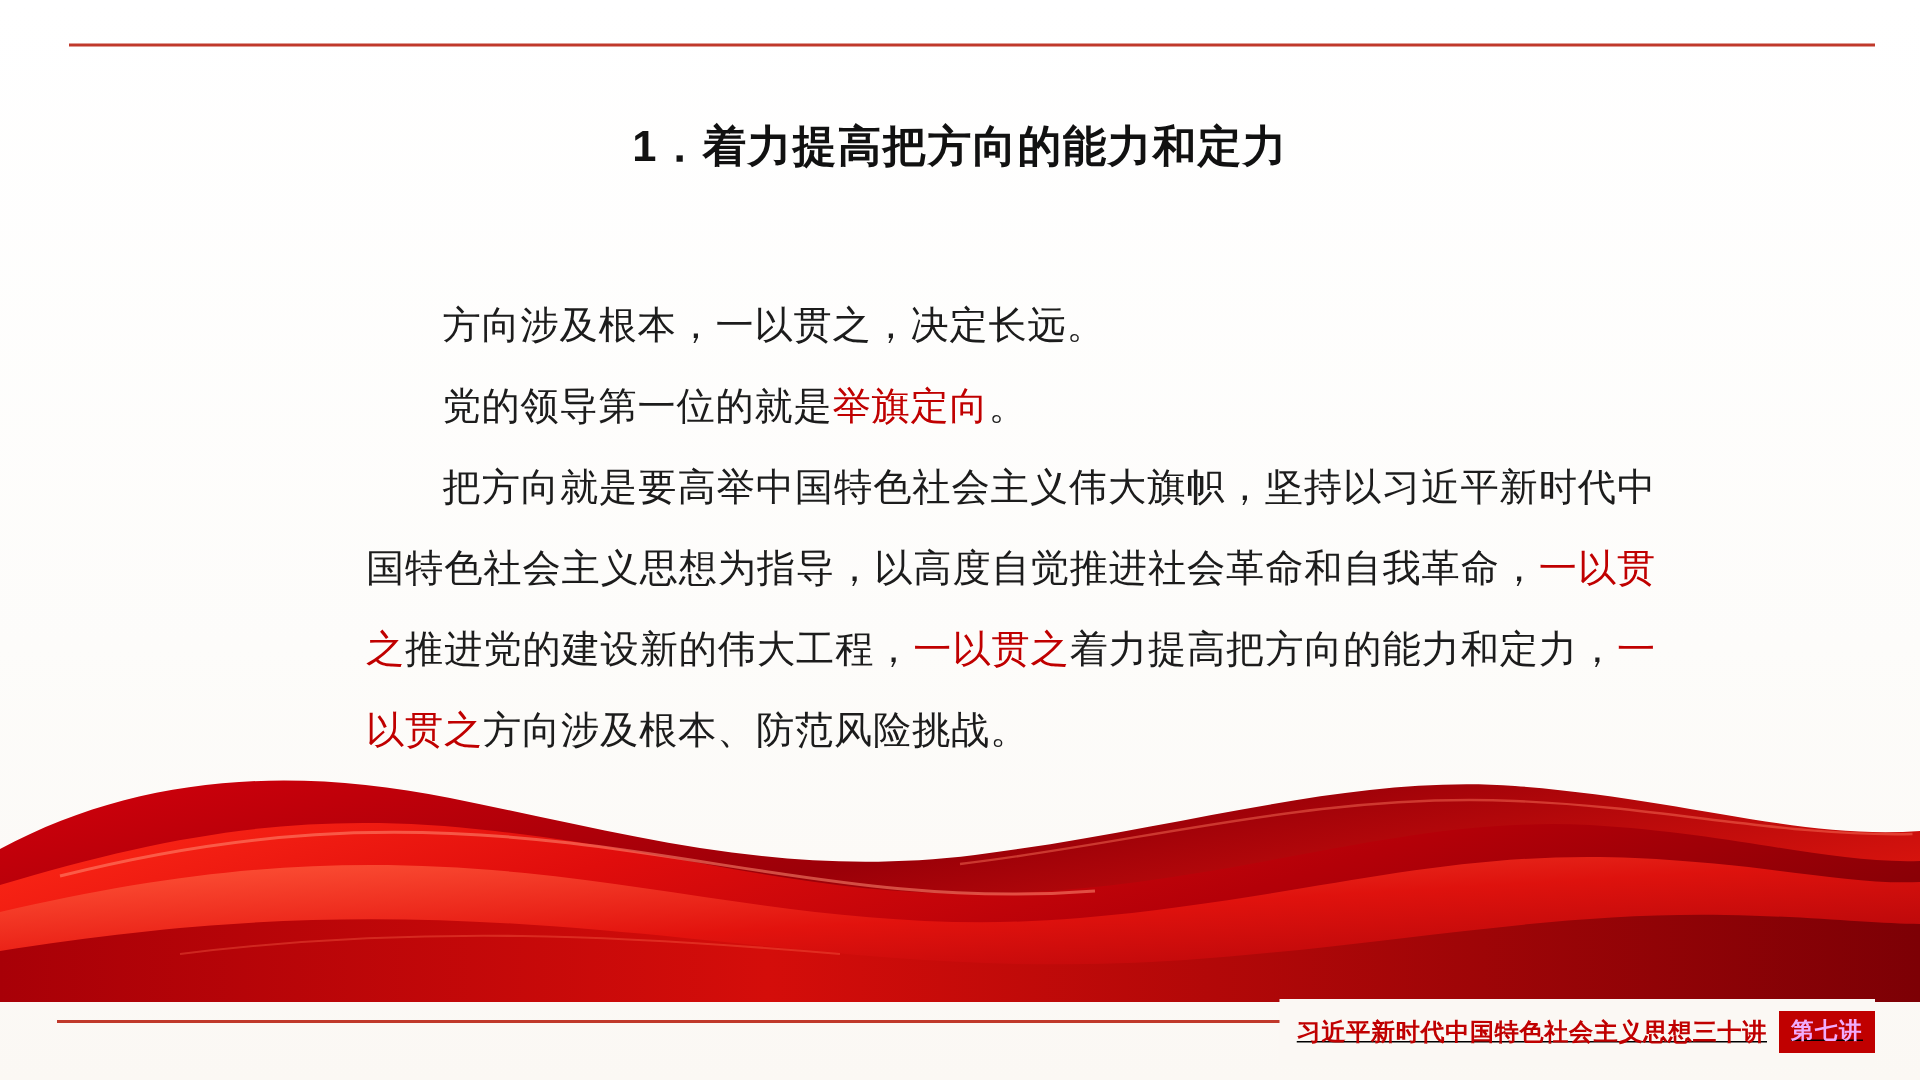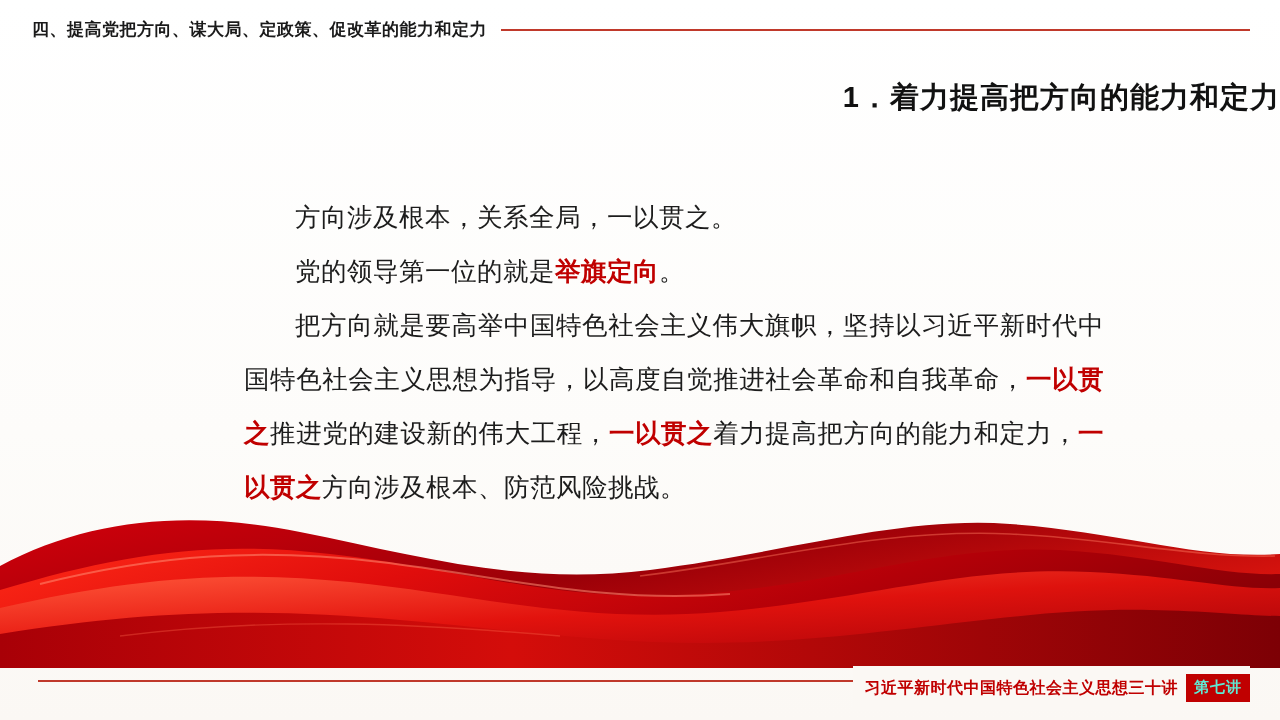--- a/index.html
+++ b/index.html
@@ -45,21 +45,21 @@
     margin-left: 14px;
     margin-top: 2px;
   }
 
   
   .section-title {
     position: absolute;
     top: 78px;
     left: 0;
     width: 100%;
-    text-align: right;
+    text-align: center;
     font-size: 29px;
     font-weight: bold;
     color: #111111;
     letter-spacing: 1px;
   }
 
   
   .body-copy {
     position: absolute;
     top: 190px;
@@ -73,21 +73,21 @@
   .para {
     text-indent: 2em;
     margin: 0;
   }
   .para.justify {
     text-align: justify;
     text-align-last: left;
   }
   .hl {
     color: #c00000;
-    font-weight: bold;
+    font-weight: normal;
   }
 
   
   .ribbon {
     position: absolute;
     left: 0;
     bottom: 52px;
     width: 1280px;
     height: 210px;
     overflow: hidden;
@@ -113,52 +113,52 @@
   }
   .footer-right {
     position: absolute;
     right: 30px;
     top: 0;
     height: 44px;
     display: flex;
     align-items: center;
     background: #fbf8f4;
     padding-left: 12px;
+    text-decoration: underline;
   }
   .footer-text {
     font-size: 16px;
     font-weight: bold;
     color: #c00000;
     letter-spacing: 0.5px;
     margin-right: 8px;
   }
   .footer-badge {
     background: #c00000;
-    color: #5eead4;
+    color: #f0abfc;
     font-size: 15px;
     font-weight: bold;
     padding: 4px 8px 5px 8px;
     letter-spacing: 1px;
   }
 </style>
 </head>
 <body>
 
 <div class="slide">
 
   <div class="header">
-    <div class="header-title">四、提高党把方向、谋大局、定政策、促改革的能力和定力</div>
     <div class="header-rule"></div>
   </div>
 
   <div class="section-title">1．着力提高把方向的能力和定力</div>
 
   <div class="body-copy">
     <p class="para">
-      <span>方向涉及根本，关系全局，一以贯之。</span>
+      <span>方向涉及根本，一以贯之，决定长远。</span>
     </p>
     <p class="para">
       <span>党的领导第一位的就是</span><span class="hl">举旗定向</span><span>。</span>
     </p>
     <p class="para justify">
       <span>把方向就是要高举中国特色社会主义伟大旗帜，坚持以习近平新时代中国特色社会主义思想为指导，以高度自觉推进社会革命和自我革命，</span><span class="hl">一以贯之</span><span>推进党的建设新的伟大工程，</span><span class="hl">一以贯之</span><span>着力提高把方向的能力和定力，</span><span class="hl">一以贯之</span><span>方向涉及根本、防范风险挑战。</span>
     </p>
   </div>
 
   <div class="ribbon">

